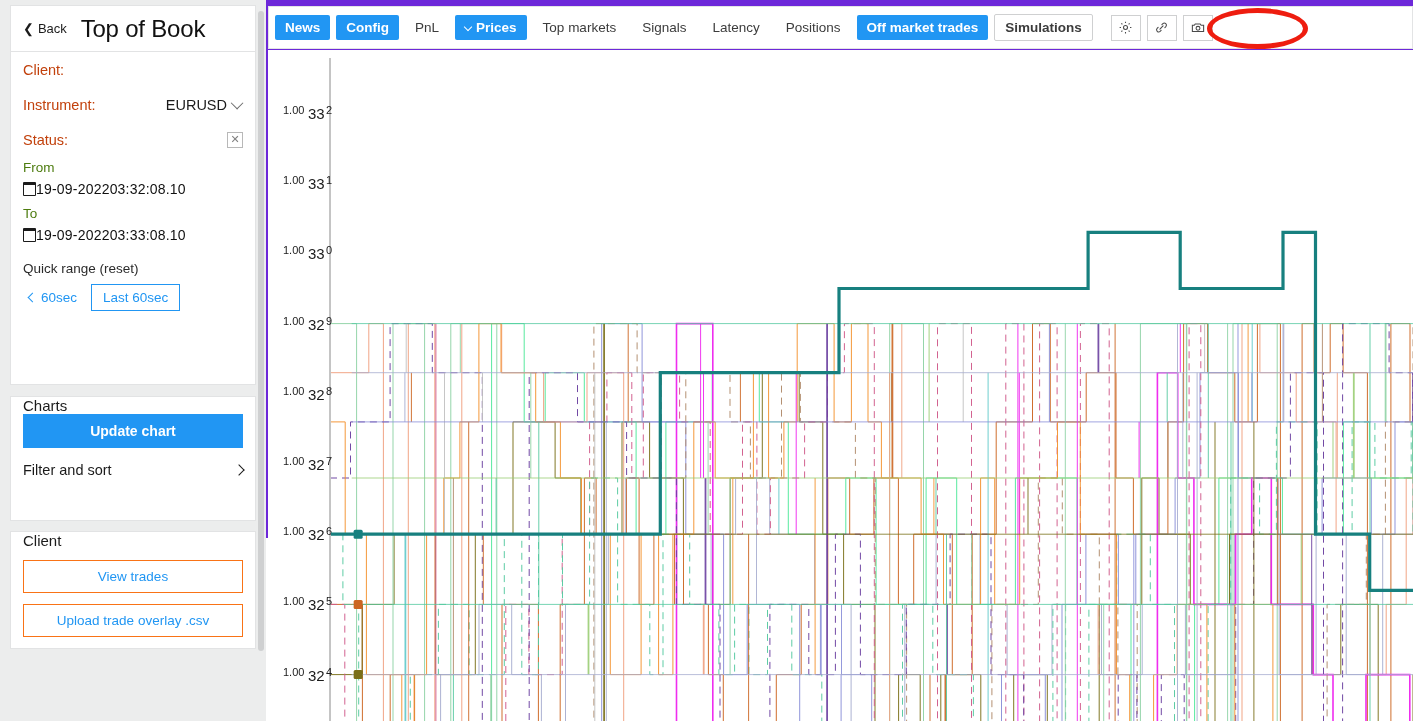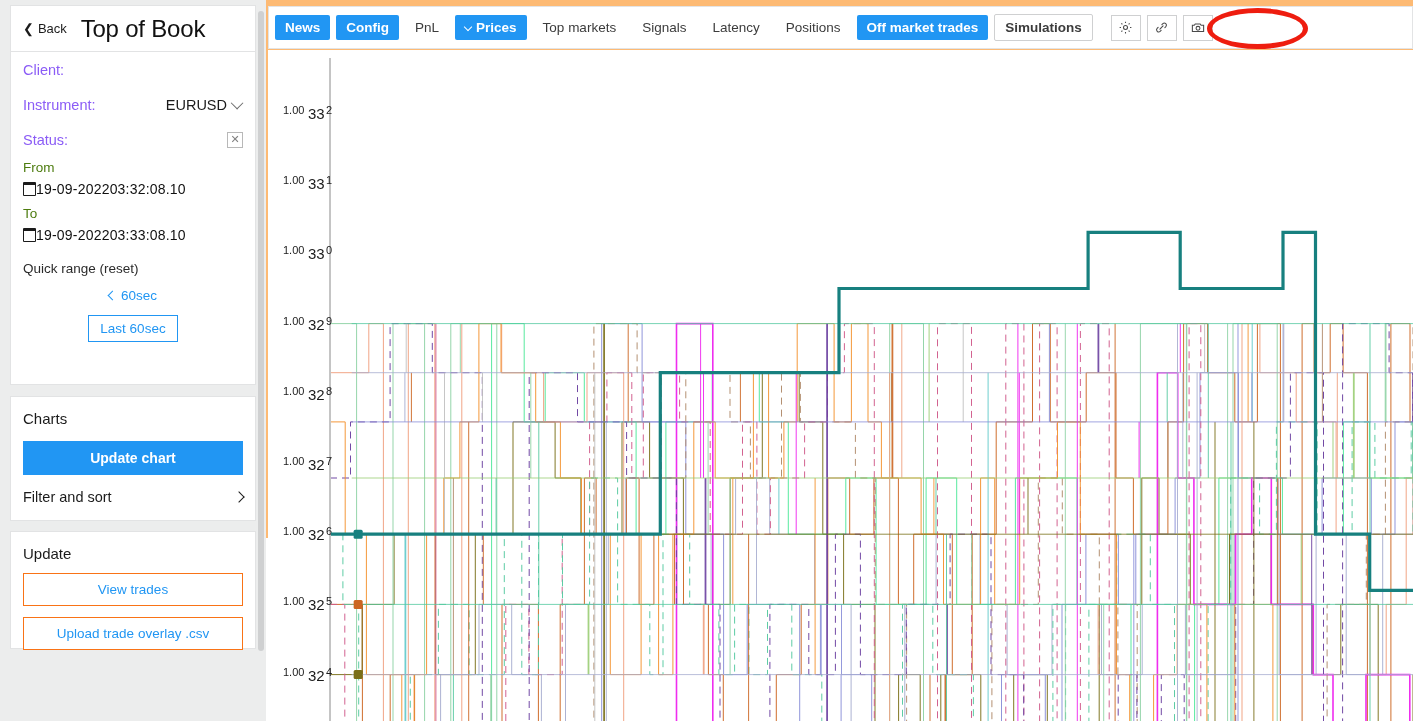--- a/index.html
+++ b/index.html
@@ -45,21 +45,21 @@
   .panel-form {
     position: absolute; left: 10px; top: 52px;
     width: 246px; height: 333px;
     background: #fff; border: 1px solid #e2e3e4; border-top: none;
     padding: 0 12px;
   }
   .frow {
     display: flex; align-items: center; justify-content: space-between;
     height: 35px; font-size: 14.5px; color: #1b1b1b;
   }
-  .frow .lbl { color: #8b5cf6; }
+  .frow .lbl { color: #c2410c; }
   .frow .val { color: #1b1b1b; display: flex; align-items: center; gap: 7px; }
   .dd-caret {
     display: inline-block; width: 9px; height: 9px;
     border-left: 1.4px solid #6d6d6d; border-bottom: 1.4px solid #6d6d6d;
     transform: rotate(-45deg) translateY(-2px);
   }
   .xbox {
     width: 16px; height: 16px; border: 1px solid #b8b8b8;
     display: flex; align-items: center; justify-content: center;
     font-size: 11px; color: #808080; line-height: 1;
@@ -70,44 +70,44 @@
     font-size: 14px; color: #111; height: 28px;
     font-family: "Liberation Sans", sans-serif;
   }
   .cal-ico {
     width: 13px; height: 14px; border: 1.4px solid #1b1b1b;
     border-top-width: 3.5px; border-radius: 1px; position: relative; flex: none;
   }
   .dt-date { letter-spacing: 0.2px; }
   .dt-time { letter-spacing: 0.2px; }
   .quick-lbl { font-size: 13.5px; color: #2b2b2b; margin-top: 12px; }
-  .quick-row { display: flex; align-items: center; gap: 8px; margin-top: 8px; flex-direction: column; }
+  .quick-row { display: flex; align-items: center; gap: 8px; margin-top: 8px; }
   .qr-link {
     display: flex; align-items: center; gap: 5px;
     color: #2196f3; font-size: 13.5px; cursor: pointer; padding: 4px 6px;
   }
   .qr-chev {
     display: inline-block; width: 7px; height: 7px;
     border-left: 1.6px solid #2196f3; border-bottom: 1.6px solid #2196f3;
     transform: rotate(45deg);
   }
   .qr-btn {
     border: 1px solid #2196f3; color: #2196f3; background: #fff;
     font-size: 13.5px; padding: 5px 11px; cursor: pointer;
   }
 
   .panel-charts {
     position: absolute; left: 10px; top: 396px;
     width: 246px; height: 125px;
     background: #fff; border: 1px solid #e2e3e4;
     padding: 0 12px;
   }
-  .sec-title { font-size: 15px; color: #1b1b1b; padding-top: 13px; }
+  .sec-title { font-size: 15px; color: #1b1b1b; }
   .btn-primary {
-    display: block; width: 100%; margin-top: 14px;
+    display: block; width: 100%; 
     background: #2196f3; color: #fff; border: none;
     font-size: 14px; font-weight: bold; padding: 9px 0;
     cursor: pointer; font-family: "Liberation Sans", sans-serif;
   }
   .row-link {
     display: flex; align-items: center; justify-content: space-between;
     margin-top: 14px; font-size: 14.5px; color: #1b1b1b; cursor: pointer;
   }
   .row-chev {
     display: inline-block; width: 8px; height: 8px;
@@ -134,21 +134,21 @@
   }
   .sb-thumb {
     position: absolute; right: 1px; top: 6px;
     width: 6px; height: 640px; background: #cfd0d1; border-radius: 3px;
   }
 
   
   #main {
     position: absolute; left: 266px; top: 0;
     width: 1147px; height: 538px;
-    background: #fdba74;
+    background: #6d28d9;
   }
   #toolbar {
     position: absolute; left: 2px; top: 6px;
     width: 1145px; height: 43px;
     background: #fff; border: 1px solid #e3e4e5;
     display: flex; align-items: center; padding-left: 6px; gap: 6px;
   }
   .tab {
     font-size: 13.5px; color: #3c3c3c; background: transparent;
     border: none; padding: 5px 10px; cursor: pointer; white-space: nowrap;
@@ -261,21 +261,21 @@
     <div class="panel-charts">
       <div class="sec-title">Charts</div>
       <button class="btn-primary">Update chart</button>
       <div class="row-link">
         <span>Filter and sort</span>
         <i class="row-chev"></i>
       </div>
     </div>
 
     <div class="panel-options">
-      <div class="sec-title">Update</div>
+      <div class="sec-title">Client</div>
       <button class="btn-outline">View trades</button>
       <button class="btn-outline">Upload trade overlay .csv</button>
     </div>
 
     <div class="sb-scroll">
       <div class="sb-thumb"></div>
     </div>
   </div>
 
   <div id="main">

